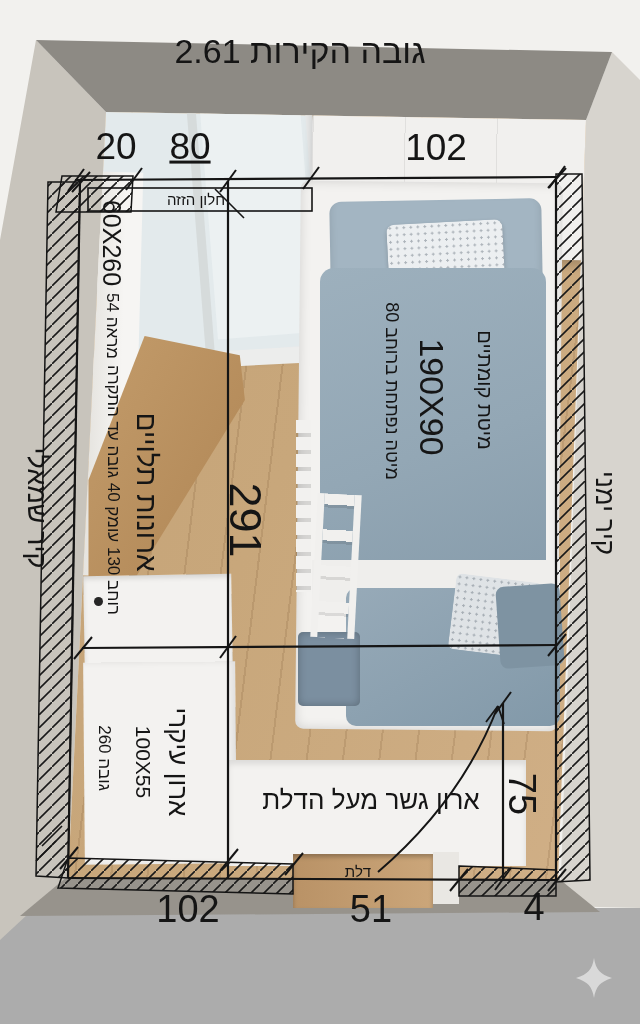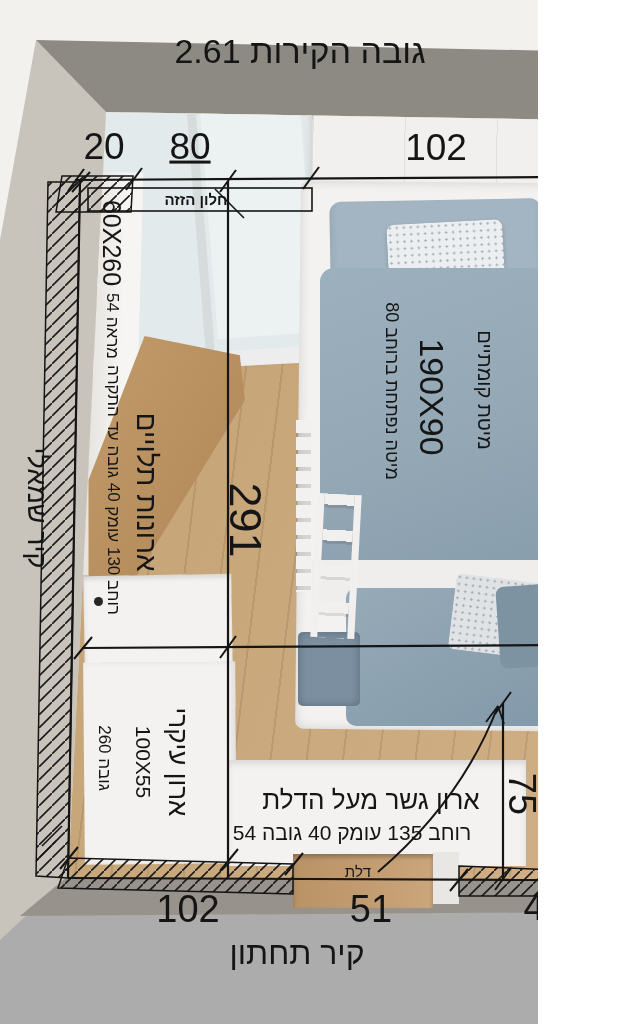--- a/index.html
+++ b/index.html
@@ -1,17 +1,17 @@
 <!DOCTYPE html>
 <html lang="he"><head>
 <meta charset="utf-8">
 <style>
   html,body{margin:0;padding:0;}
   body{font-family:"Liberation Sans","DejaVu Sans",sans-serif;}
-  #page{position:relative;width:538px;height:1024px;overflow:hidden;background:var(--bg-top,#f2f1ee);direction:rtl;}
+  #page{position:relative;width:640px;height:1024px;overflow:hidden;background:var(--bg-top,#f2f1ee);direction:rtl;}
   #page *{position:absolute;box-sizing:border-box;}
   .poly{top:0;left:0;width:640px;height:1024px;}
   .txt{color:var(--ann,#151515);white-space:nowrap;transform:translate(-50%,-50%);line-height:1.05;}
   .rot{transform:translate(-50%,-50%) rotate(90deg);}
   svg.overlay{top:0;left:0;pointer-events:none;}
   .pattern-dots{background-image:radial-gradient(rgba(120,130,140,.55) 1.2px, transparent 1.3px);background-size:7px 7px;}
 </style>
 </head>
 <body>
 
@@ -134,25 +134,25 @@
       <path d="M74,659 L92,637"></path>
         <path d="M548,656 L566,634"></path>
       <path d="M495,714 L511,692"></path>
         <path d="M495,890 L511,868"></path>
       <path d="M548,188 L566,168"></path>
     </g>
   </svg>
 
   <div class="txt" style="left:300px;top:52px;font-size:34px;">גובה הקירות 2.61</div>
 
-  <div class="txt" style="left:104px;top:147px;font-size:37px;text-align:right;">20</div>
+  <div class="txt" style="left:116px;top:147px;font-size:37px;text-align:right;">20</div>
   <div class="txt" style="left:190px;top:147px;font-size:37px;text-decoration:underline;">80</div>
   <div class="txt" style="left:436px;top:148px;font-size:37px;">102</div>
 
-  <div class="txt" style="left:196px;top:200px;font-size:15px;font-weight:bold;">חלון הזזה</div>
+  <div class="txt" style="left:196px;top:200px;font-size:15px;">חלון הזזה</div>
 
   <div class="txt rot" style="left:37px;top:508px;font-size:27px;">קיר שמאלי</div>
   <div class="txt rot" style="left:604px;top:513px;font-size:26px;">קיר ימני</div>
 
   <div class="txt rot" style="left:112px;top:243px;font-size:25px;">60X260</div>
   <div class="txt rot" dir="ltr" style="left:112px;top:326px;font-size:17px;">מראה 54</div>
   <div class="txt rot" style="left:113px;top:490px;font-size:17px;">רוחב 130 עומק 40 גובה עד התקרה</div>
   <div class="txt rot" style="left:146px;top:492px;font-size:28px;">ארונות תלויים</div>
 
   <div class="txt rot" style="left:245px;top:520px;font-size:45px;">291</div>
@@ -160,25 +160,23 @@
 
   <div class="txt rot" style="left:484px;top:390px;font-size:20px;">מיטת קומתיים</div>
   <div class="txt rot" style="left:431px;top:397px;font-size:34px;">190X90</div>
   <div class="txt rot" style="left:392px;top:391px;font-size:18px;">מיטה נפתחת ברוחב 80</div>
 
   <div class="txt rot" style="left:177px;top:762px;font-size:26px;">ארון עיקרי</div>
   <div class="txt rot" style="left:143px;top:762px;font-size:21px;">100X55</div>
   <div class="txt rot" style="left:104px;top:758px;font-size:17px;">גובה 260</div>
 
   <div class="txt" style="left:355px;top:801px;font-size:26px;margin-left:16px;">ארון גשר מעל הדלת</div>
-  <div class="txt" style="left:352px;top:833px;font-size:21px;">רוחב 135 עומק 40 גובה 54</div>
   <div class="txt" style="left:358px;top:872px;font-size:15px;">דלת</div>
 
   <div class="txt" style="left:188px;top:910px;font-size:38px;">102</div>
   <div class="txt" style="left:371px;top:910px;font-size:38px;">51</div>
   <div class="txt" style="left:534px;top:908px;font-size:38px;">4</div>
-  <div class="txt" style="left:297px;top:954px;font-size:32px;">קיר תחתון</div>
 
   <svg width="36" height="40" viewBox="0 0 36 40" style="left:576px;top:958px;">
     <path d="M18,0 C20,12 24,16 36,20 C24,24 20,28 18,40 C16,28 12,24 0,20 C12,16 16,12 18,0 Z" fill="var(--sparkle,#d9d9d9)"></path>
   </svg>
 
 </div>
 
 </body></html>

